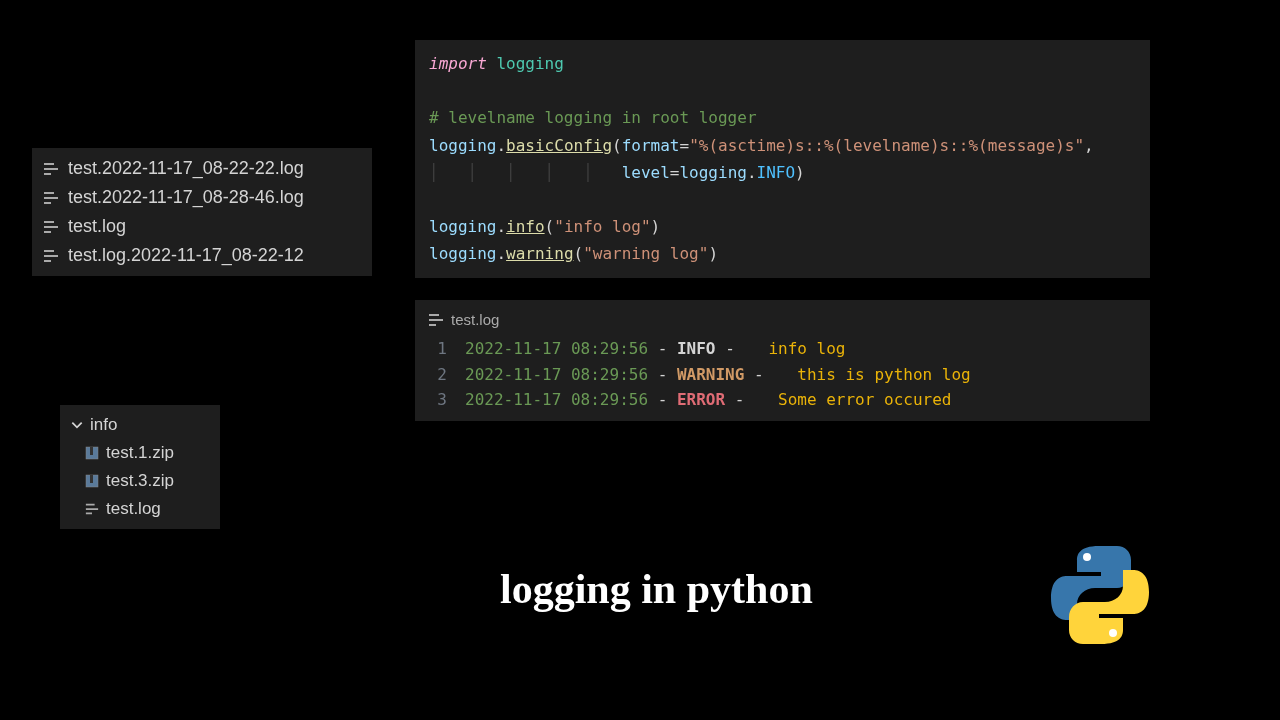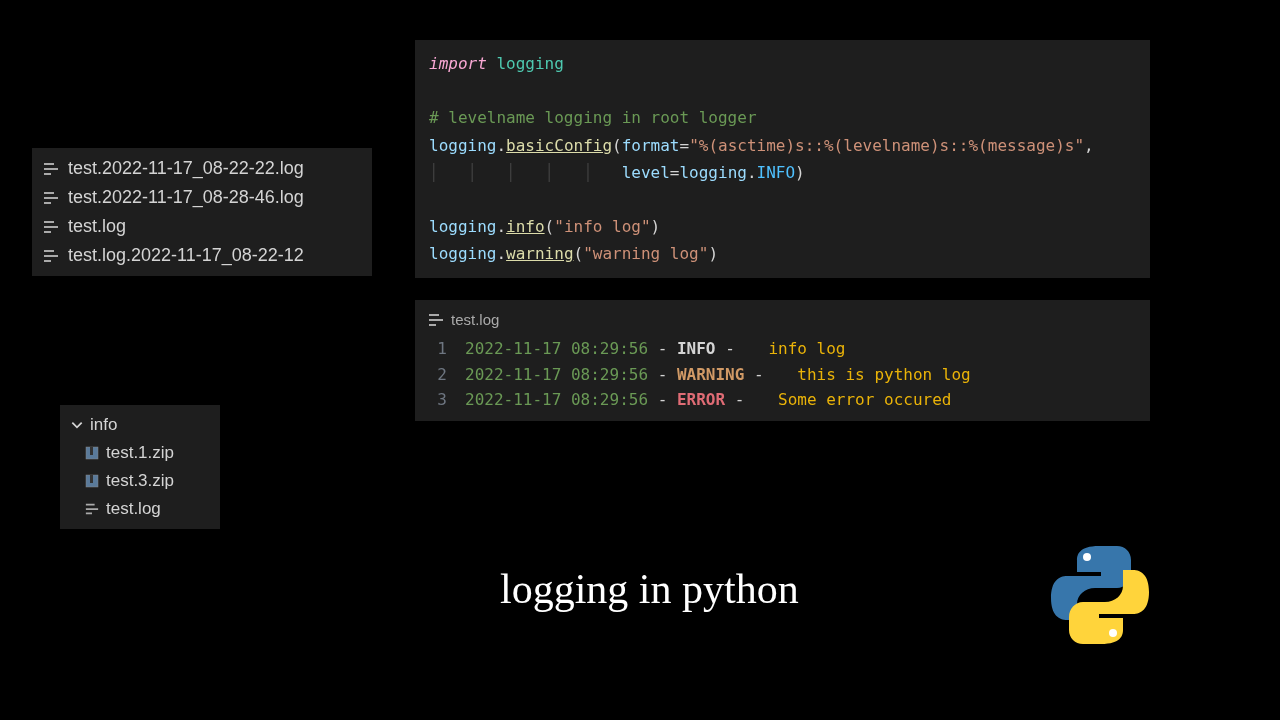--- a/index.html
+++ b/index.html
@@ -126,21 +126,21 @@
   .lvl-error { color: #e06c75; font-weight: bold; }
   .msg { color: #eab308; margin-left: 24px; }
   .sep { color: #d4d4d4; }
 
   .title-text {
     position: absolute;
     top: 565px;
     left: 500px;
     font-family: 'Georgia', 'Times New Roman', serif;
     font-size: 42px;
-    font-weight: normal;
+    font-weight: bold;
     color: #fff;
   }
 
   .python-logo {
     position: absolute;
     top: 540px;
     left: 1045px;
     width: 110px;
     height: 110px;
   }

